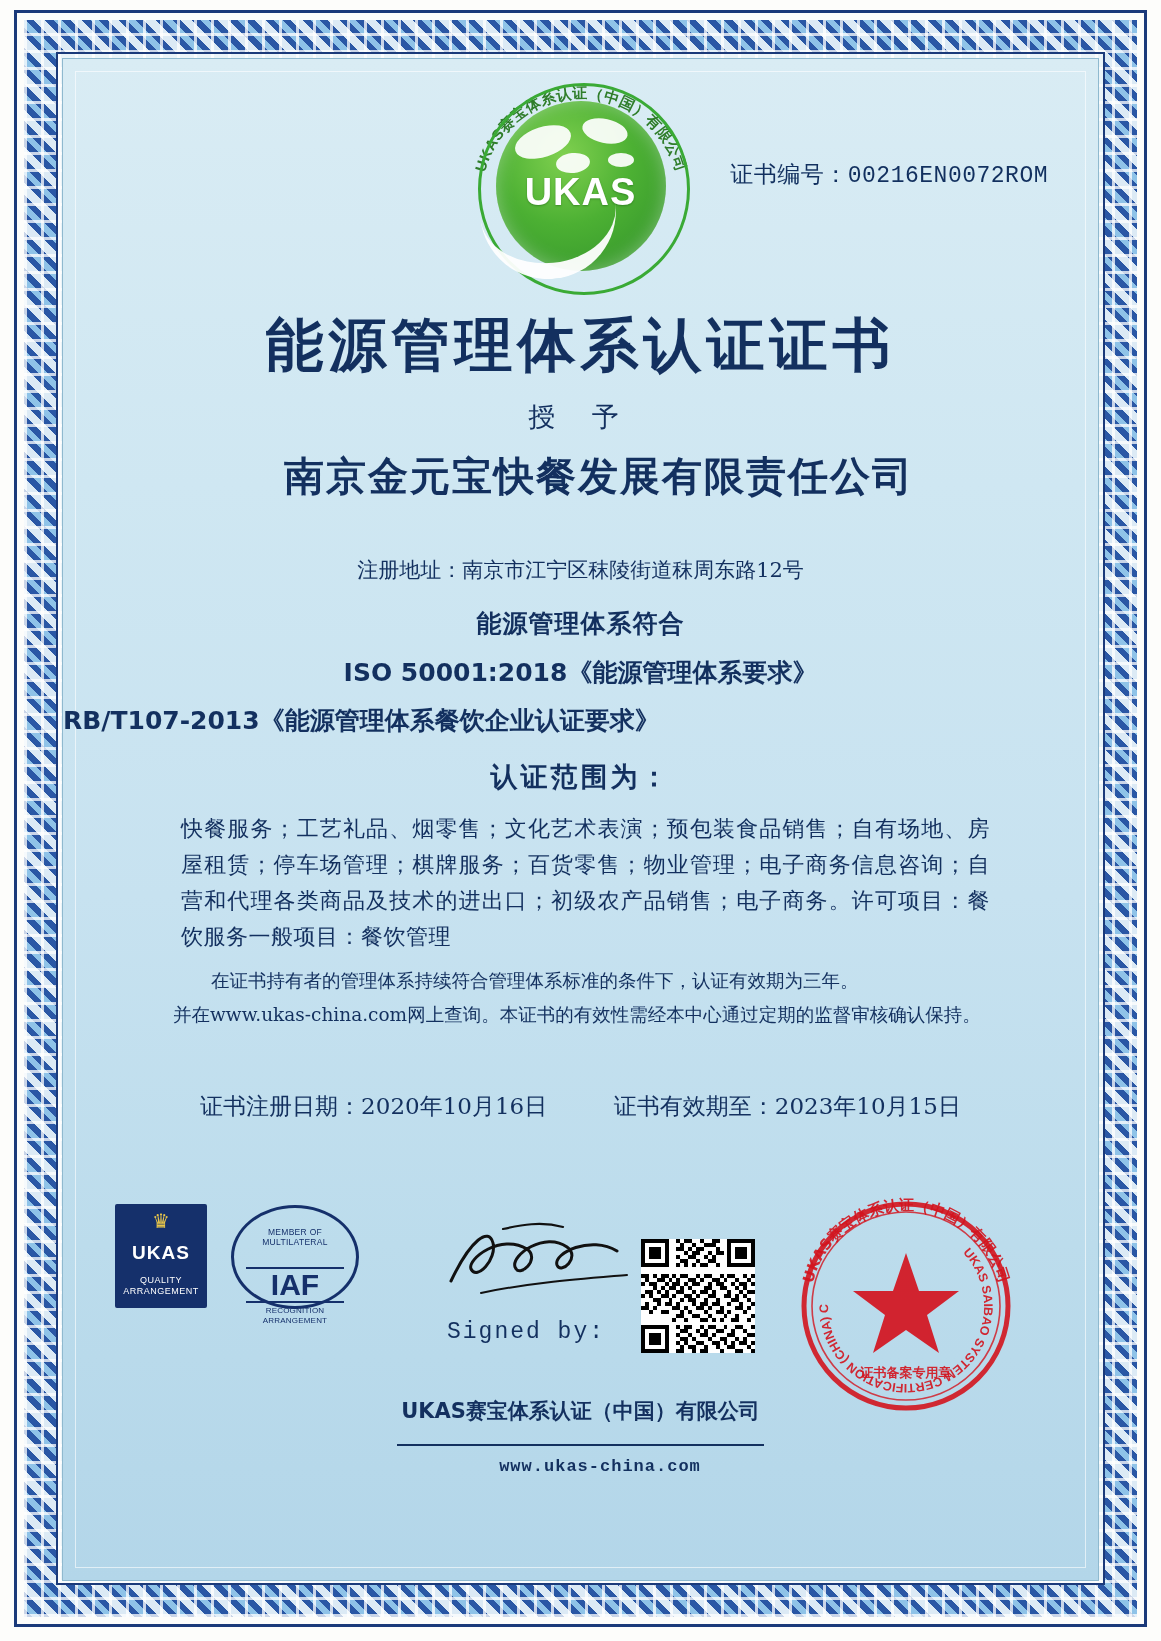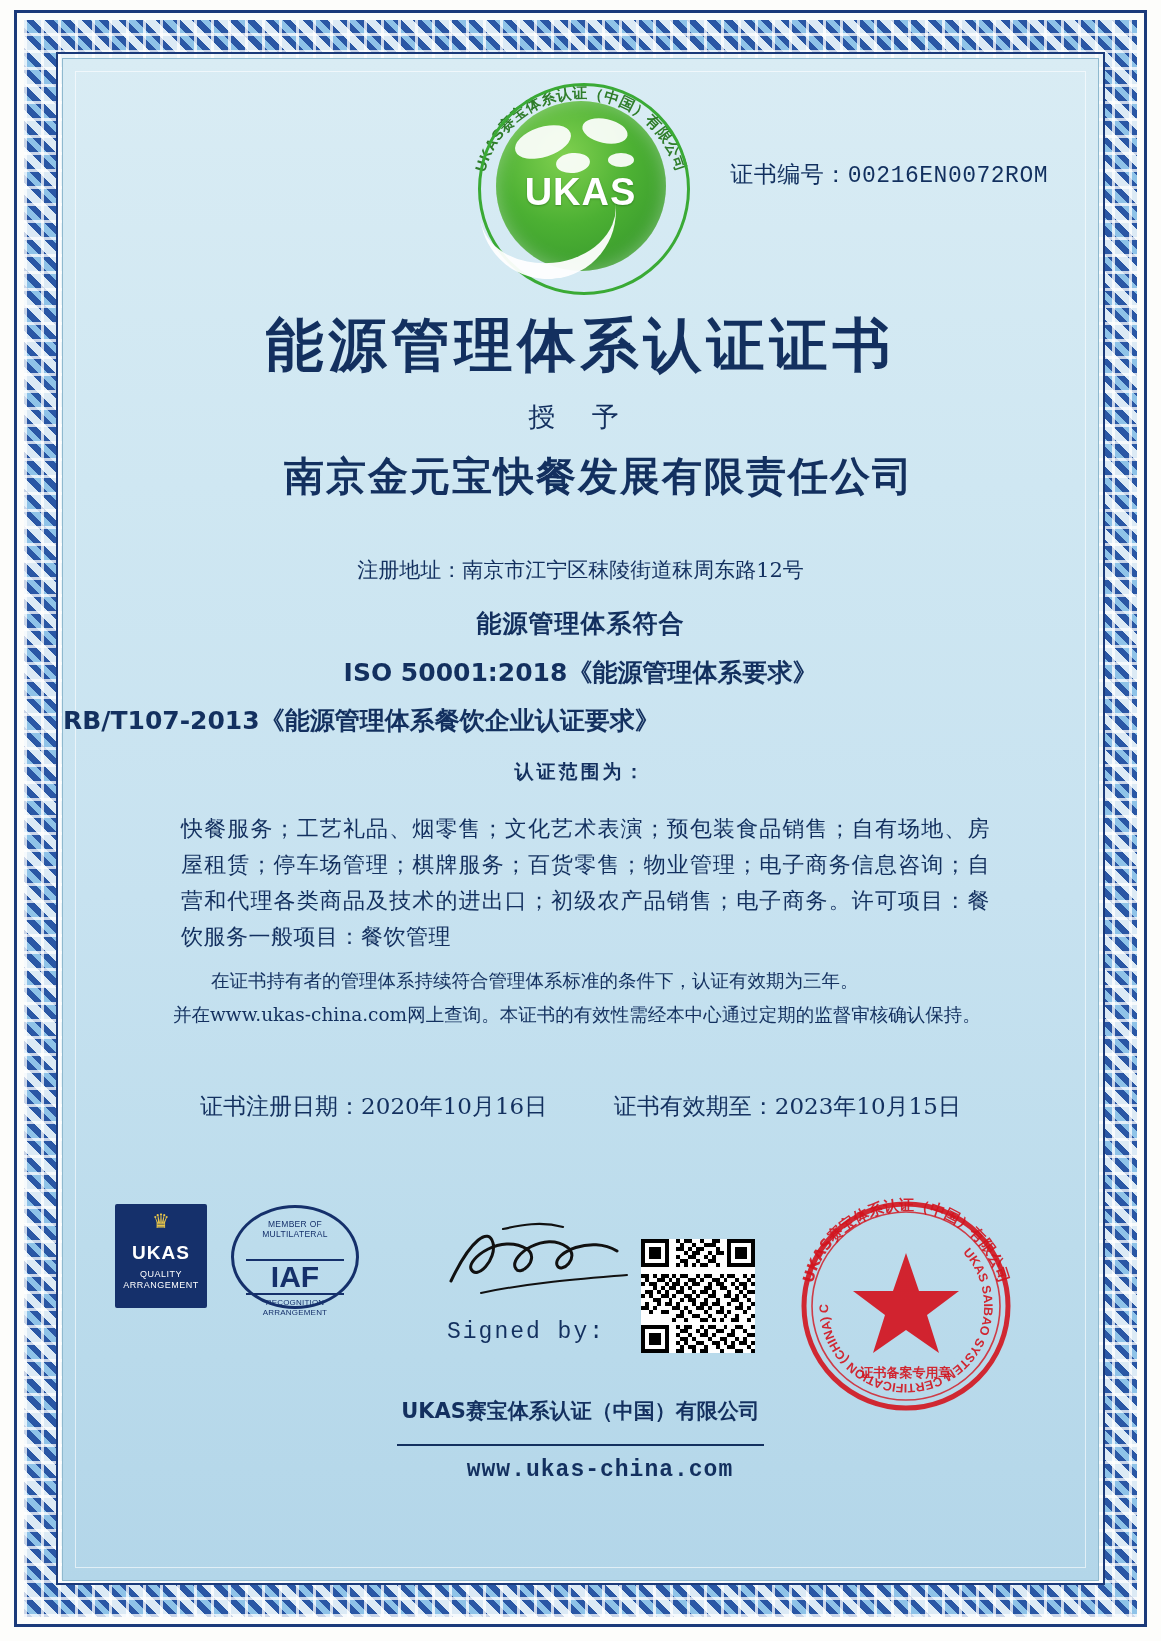--- a/index.html
+++ b/index.html
@@ -119,21 +119,21 @@
   .std1{
     position:absolute;left:0;right:0;top:597px;text-align:center;
     font-family:"DejaVu Sans",sans-serif;font-size:25px;color:#13305f;font-weight:bold;
   }
   .std2{
     position:absolute;left:0;right:0;top:645px;text-align:left;
     font-family:"DejaVu Sans",sans-serif;font-size:25px;color:#13305f;font-weight:bold;
   }
   .scope-h{
     position:absolute;left:0;right:0;top:700px;text-align:center;
-    font-family:"DejaVu Sans",sans-serif;font-size:19px;color:#13305f;font-weight:bold;letter-spacing:3px;
+    font-family:"DejaVu Sans",sans-serif;font-size:27px;color:#13305f;font-weight:bold;letter-spacing:3px;
   }
   .scope-body{
     position:absolute;left:118px;right:108px;top:752px;
     font-family:"DejaVu Serif",serif;font-size:22px;line-height:36px;color:#13305f;
     text-align:justify;letter-spacing:.5px;
   }
   .validity{
     position:absolute;left:110px;right:100px;top:905px;
     font-family:"DejaVu Serif",serif;font-size:18.5px;line-height:34px;color:#13305f;text-align:justify;
   }
@@ -145,27 +145,27 @@
   .dates .sp{display:inline-block;width:52px;}
 
   
   .ukas-mark{
     position:absolute;left:52px;top:1145px;width:88px;height:100px;
     background:#15306b;border:2px solid #15306b;border-radius:2px;
     color:#fff;text-align:center;
   }
   .ukas-crown{font-size:20px;color:#e8c64a;line-height:22px;margin-top:4px;}
   .ukas-name{font-family:"Liberation Sans",sans-serif;font-weight:bold;font-size:19px;letter-spacing:1px;margin-top:10px;}
-  .ukas-sub{font-family:"Liberation Sans",sans-serif;font-size:9px;line-height:11px;margin-top:5px;letter-spacing:.5px;}
+  .ukas-sub{font-family:"Liberation Sans",sans-serif;font-size:9px;line-height:11px;margin-top:11px;letter-spacing:.5px;}
 
   .iaf-mark{
     position:absolute;left:168px;top:1146px;width:122px;height:98px;border-radius:50%;
     border:3px solid #15306b;background:transparent;text-align:center;
   }
-  .iaf-top{font-family:"Liberation Sans",sans-serif;font-size:8.5px;color:#15306b;margin-top:11px;letter-spacing:.3px;}
+  .iaf-top{font-family:"Liberation Sans",sans-serif;font-size:8.5px;color:#15306b;margin-top:19px;letter-spacing:.3px;}
   .iaf-main{font-family:"Liberation Sans",sans-serif;font-weight:bold;font-size:30px;color:#15306b;line-height:32px;border-top:2px solid #15306b;border-bottom:2px solid #15306b;margin:20px 12px 3px;}
   .iaf-bot{font-family:"Liberation Sans",sans-serif;font-size:8px;color:#15306b;line-height:10px;letter-spacing:.2px;}
 
   .sign-area{position:absolute;left:378px;top:1150px;width:200px;height:100px;}
   .sign-label{
     position:absolute;left:384px;top:1260px;
     font-family:"Liberation Mono",monospace;font-size:23px;color:#13305f;letter-spacing:2px;
   }
 
   .qr{
@@ -180,21 +180,21 @@
 
   .footer-line{
     position:absolute;left:334px;right:334px;top:1385px;height:2px;background:#13305f;
   }
   .footer-cn{
     position:absolute;left:0;right:0;top:1338px;text-align:center;
     font-family:"DejaVu Sans",sans-serif;font-weight:bold;font-size:21px;color:#13305f;
   }
   .footer-url{
     position:absolute;left:0;right:0;top:1398px;text-align:center;
-    font-family:"Liberation Mono",monospace;font-weight:bold;font-size:23px;color:#13305f;letter-spacing:1px;padding-left:39px;
+    font-family:"Liberation Mono",monospace;font-weight:bold;font-size:17px;color:#13305f;letter-spacing:1px;padding-left:39px;
   }
 </style>
 </head>
 <body>
 
 <div class="page">
 
   <div class="outer-rule"></div>
   <div class="band"></div>
 

